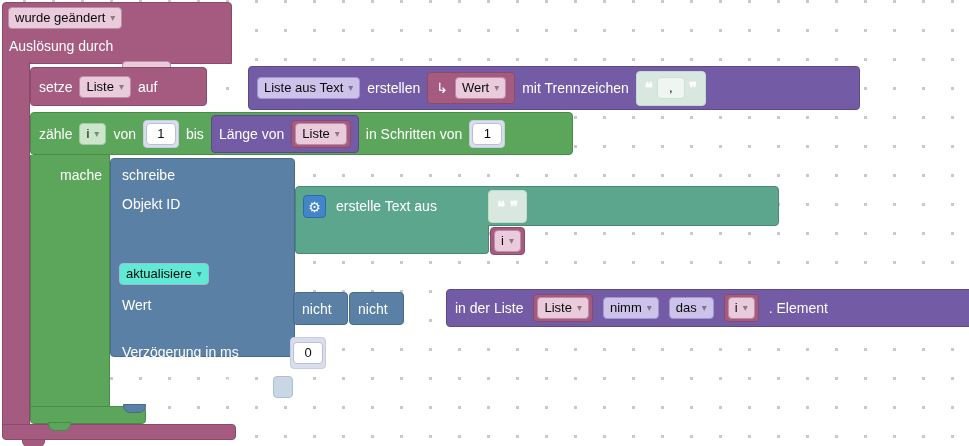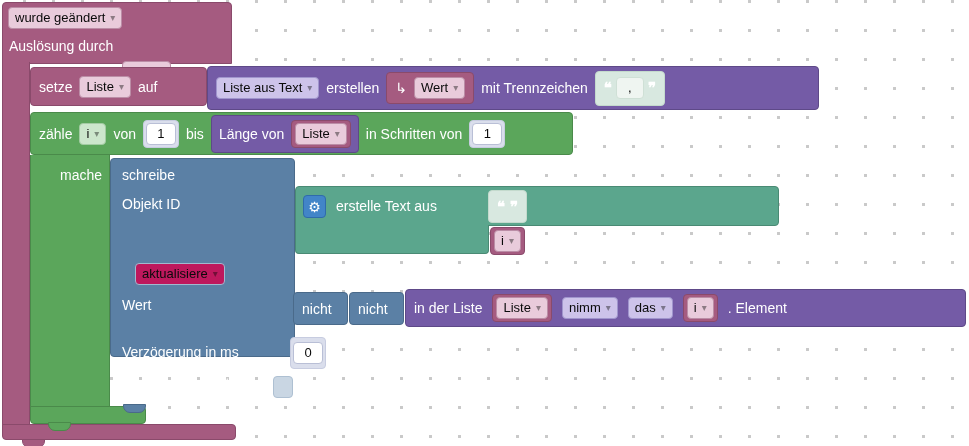--- a/index.html
+++ b/index.html
@@ -4,34 +4,34 @@
 <style>
   html,body{margin:0;padding:0;font-family:"Liberation Sans",sans-serif;}
   #canvas{position:relative;width:969px;height:446px;overflow:hidden;
     background-color:#ffffff;
     background-image:radial-gradient(circle,#c9c9c9 1.4px,transparent 2px);
     background-size:29px 29px;background-position:10px 16px;}
   .blk{position:absolute;box-sizing:border-box;border-radius:4px;border:1px solid rgba(0,0,0,.28);
     display:flex;align-items:center;gap:7px;padding:0 8px;color:#fff;font-size:14px;white-space:nowrap;}
   .rect{position:absolute;box-sizing:border-box;}
   .plum{background:#A55B80;border-color:#86486716;border:1px solid #8a4a6b;}
-  .purple{background:#745BA6;border:1px solid #5e4988;}
+  .purple{background:#745BA6;border:1px solid #5e4988;margin-left:41px;}
   .green{background:#5BA65B;border:1px solid #4a8a4a;}
   .blue{background:#5B80A5;border:1px solid #4a6a8a;}
   .teal{background:#5BA68D;border:1px solid #4a8a74;}
   .mint{background:#D8E8E0;border:1px solid #c4dacd;}
   .numshadow{background:#DADEEC;border:1px solid #c7cce0;display:inline-flex;align-items:center;justify-content:center;border-radius:4px;padding:2px;}
   .lbl{color:#fff;font-size:14px;}
   .abs{position:absolute;white-space:nowrap;}
   .dd,.fld{display:inline-flex;align-items:center;border-radius:4px;padding:1px 6px;font-size:13px;color:#0a0a0a;line-height:18px;}
   .dd::after{content:"▾";font-size:10px;color:rgba(0,0,0,.4);margin-left:5px;}
   .f-plum{background:#E9CBDB;border:1px solid #bb8da6;}
   .f-purple{background:#CDC3EA;border:1px solid #a095cd;}
   .f-green{background:#CCE6CC;border:1px solid #a3cba3;}
-  .f-blue{background:#be185d;border:1px solid #a2b9cf;margin-left:16px;}
+  .f-blue{background:#5eead4;border:1px solid #a2b9cf;}
   .f-white{background:#ffffff;border:1px solid #b9bfd6;min-width:16px;justify-content:center;}
   .f-str{background:#EFF5F1;border:1px solid #cfe0d6;}
   .varblk{display:inline-flex;align-items:center;background:#A55B80;border:1px solid #8a4a6b;border-radius:4px;padding:2px 3px;}
   .q{color:#fff;font-size:15px;font-weight:bold;}
   .gear{display:inline-flex;align-items:center;justify-content:center;width:21px;height:21px;
     background:#4285c8;border:1px solid #2f6bab;border-radius:4px;color:#fff;font-size:14px;}
   .checkbox{position:absolute;width:18px;height:20px;background:#C9D6E3;border:1px solid #aec0d2;border-radius:4px;}
   .btab{position:absolute;height:7px;width:21px;border-radius:0 0 7px 7px;}
   .btab.plum{background:#A55B80;}
   .btab.green{background:#5BA65B;}

